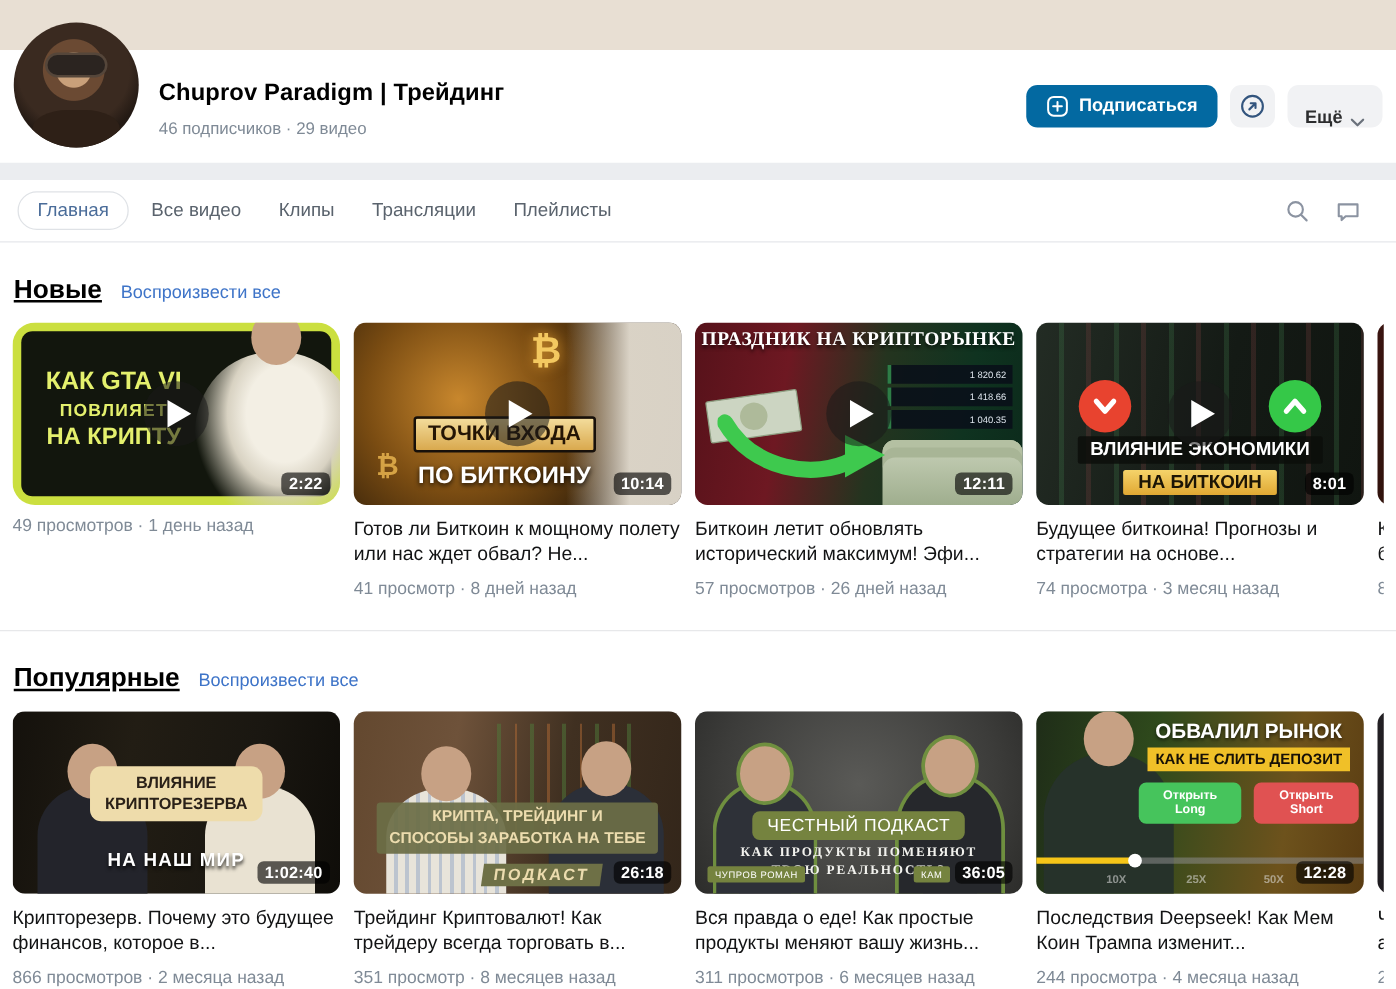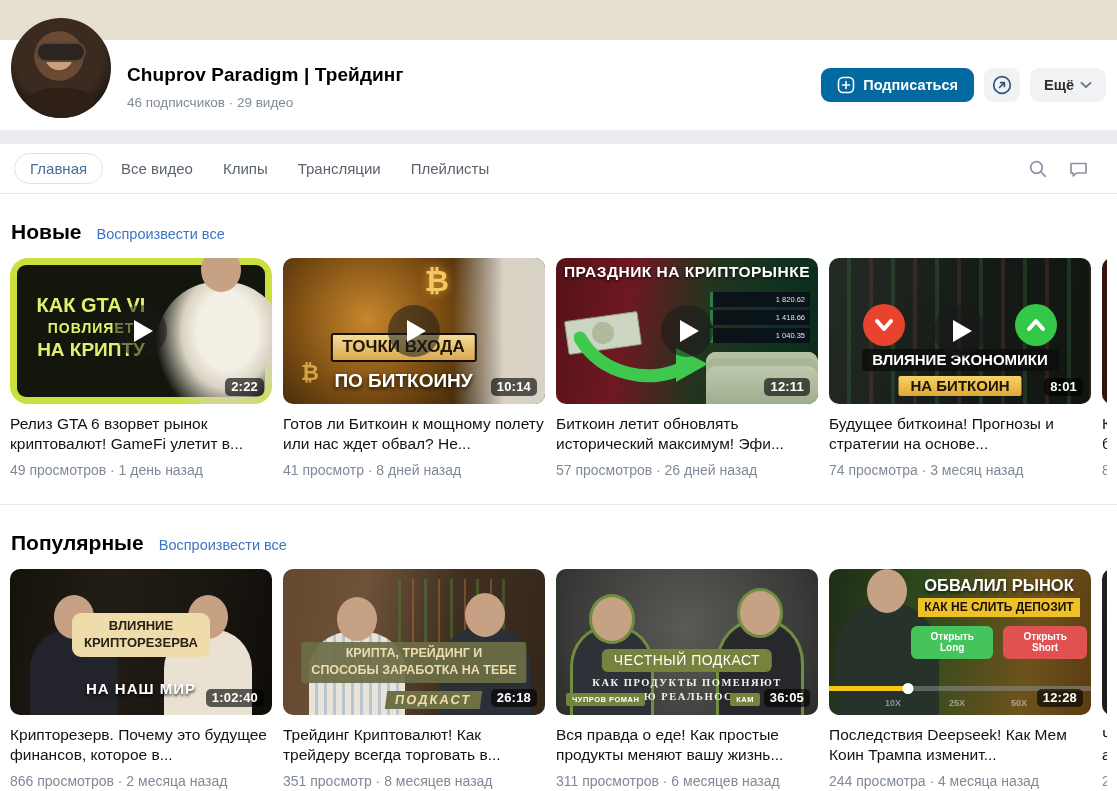--- a/index.html
+++ b/index.html
@@ -18,40 +18,40 @@
     width:70px; height:38px; border-radius:40% 40% 0 0; background:#2e2017; }
   .channel-row { padding:24px 11px 20px 127px; display:flex; align-items:flex-start; }
   .channel-info { flex:1 1 auto; }
   .channel-title { font-size:19px; font-weight:700; color:#000; letter-spacing:.1px; }
   .channel-sub { margin-top:9px; font-size:13.5px; color:#7f8a96; }
   .header-actions { display:flex; align-items:center; gap:10px; padding-top:4px; }
   .btn { display:inline-flex; align-items:center; gap:8px; height:34px; border:none; cursor:pointer;
     border-radius:9px; font-family:inherit; font-size:14.5px; font-weight:600; }
   .btn-subscribe { background:#0369a1; color:#fff; padding:0 16px; }
   .btn-icon-only { width:36px; justify-content:center; background:#f1f2f4; color:#33557e; padding:0; }
-  .btn-more { background:#f1f2f4; color:#2c2d2e; padding:0 14px; gap:6px; }
+  .btn-more { background:#f1f2f4; color:#2c2d2e; padding:0 14px; gap:6px;align-items:flex-end; }
   .btn svg { display:block; }
 
   
   .page-gap { height:14px; background:#ebedf0; }
 
   
   .tabs-row { display:flex; align-items:center; padding:9px 20px 9px 14px;
     border-bottom:1px solid #e6e8eb; }
   .tab { font-size:15px; color:#5a636d; margin-right:30px; cursor:pointer; white-space:nowrap; }
   .tab.active { color:#4a6c99; border:1px solid #dfe2e6; border-radius:22px; padding:6px 15px;
     margin-right:18px; background:#fff;text-align:right; }
   .tabs-icons { margin-left:auto; display:flex; align-items:center; gap:20px; color:#8b93a1; padding-right:8px; }
   .tabs-icons svg { display:block; cursor:pointer; }
 
   
   .section { padding:26px 10px 26px; }
   .section + .section { border-top:1px solid #e7e8ea; }
   .section-head { display:flex; align-items:baseline; gap:15px; padding-left:1px; }
-  .section-title { font-size:21px; font-weight:700; color:#000; }
+  .section-title { font-size:21px; font-weight:700; color:#000;text-decoration:underline; }
   .play-all { font-size:14.5px; color:#3e74c8; cursor:pointer; }
   .cards { display:flex; gap:11px; margin-top:14px; overflow:hidden; }
   .card { flex:0 0 262px; width:262px; }
   .thumb { position:relative; width:262px; height:146px; border-radius:10px; overflow:hidden; }
   .dur { position:absolute; right:8px; bottom:8px; background:rgba(0,0,0,.62); color:#fff;
     font-size:13px; font-weight:700; padding:1px 6px 2px; border-radius:5px; letter-spacing:.2px; z-index:6; }
   .play { position:absolute; left:50%; top:50%; transform:translate(-50%,-50%); width:52px; height:52px;
     border-radius:50%; background:rgba(25,25,25,.55); display:flex; align-items:center; justify-content:center; z-index:5; }
   .play::after { content:""; border-style:solid; border-width:11px 0 11px 19px;
     border-color:transparent transparent transparent #fff; margin-left:5px; }
@@ -78,21 +78,21 @@
     text-shadow:0 0 10px rgba(255,180,60,.7); }
   .t-zeus .btc2 { position:absolute; bottom:18px; left:18px; color:#e7b34e; font-size:22px; font-weight:700; opacity:.85; }
   .t-zeus .box { position:absolute; left:46%; transform:translateX(-50%); bottom:42px; white-space:nowrap;
     background:linear-gradient(#f3dc9b,#d9a94e); color:#241505; font-weight:800; font-size:17px;
     padding:2px 10px 3px; border:2px solid #17100a; border-radius:3px; }
   .t-zeus .l2 { position:absolute; left:46%; transform:translateX(-50%); bottom:12px; white-space:nowrap;
     color:#fff; font-weight:800; font-size:19px; text-shadow:0 2px 4px rgba(0,0,0,.85); }
   
   .t-party { background:linear-gradient(100deg,#56121a 0%,#6e1822 28%,#24341f 55%,#0f3320 80%,#0c2a1b 100%); }
   .t-party .head { position:absolute; top:5px; left:0; right:0; text-align:center; color:#fff;
-    font-weight:800; font-size:15.5px; letter-spacing:.5px; text-shadow:0 2px 3px rgba(0,0,0,.65); white-space:nowrap; }
+    font-weight:800; font-size:15.5px; letter-spacing:.5px; text-shadow:0 2px 3px rgba(0,0,0,.65); white-space:nowrap;font-family:Liberation Serif, serif; }
   .t-party .tick { position:absolute; right:8px; top:34px; width:100px; }
   .t-party .tick div { background:rgba(9,15,25,.88); color:#dfe6ee; font-size:7.5px; text-align:right;
     padding:3px 5px; margin-bottom:3px; border-left:3px solid #2e7d46; }
   .t-party .bill { position:absolute; left:10px; top:58px; width:74px; height:34px; transform:rotate(-8deg);
     background:#ccd5c2; border:1px solid #8fa083; border-radius:2px; }
   .t-party .bill::after { content:""; position:absolute; left:50%; top:50%; transform:translate(-50%,-50%);
     width:22px; height:22px; border-radius:50%; background:#aeba9a; }
   .t-party .pile { position:absolute; right:0; bottom:0; width:112px; height:52px;
     background:linear-gradient(#c9d2ba,#9fae8e); border-radius:10px 10px 0 0;
     box-shadow:inset 0 6px 0 #b4c0a2, inset 0 14px 0 #a8b596; }
@@ -145,21 +145,21 @@
   .t-food .fr { right:14px; width:88px; height:96px; background:#26282c; border:3px solid #6f8f3f; border-bottom:none; }
   .t-food .fl::before, .t-food .fr::before { border:3px solid #6f8f3f; }
   .t-food .box { position:absolute; left:50%; top:80px; transform:translateX(-50%); white-space:nowrap;
     background:#75833f; color:#fff; font-weight:400; font-size:14px; letter-spacing:.5px;
     padding:3px 12px 4px; border-radius:6px; z-index:2; }
   .t-food .ln { position:absolute; left:0; right:0; text-align:center; color:#f2f2ee;
     font-family:"Liberation Serif", serif; font-weight:700; font-size:10.5px; letter-spacing:1.5px; z-index:2; }
   .t-food .ln.a { top:108px; }
   .t-food .ln.b { top:122px; }
   .t-food .nt { position:absolute; bottom:9px; background:#75833f; color:#fff; font-size:7.5px;
-    letter-spacing:.5px; padding:2px 6px; border-radius:2px; z-index:2;font-weight:bold; }
+    letter-spacing:.5px; padding:2px 6px; border-radius:2px; z-index:2; }
   .t-food .nt.l { left:10px; }
   .t-food .nt.r { right:58px; }
   
   .t-deep { background:linear-gradient(100deg,#1f2d18,#2f4a1c 35%,#6d521c 75%,#5a3c12); }
   .t-deep .fl { left:6px; width:104px; height:112px; background:#26322a; }
   .t-deep .stack { position:absolute; right:4px; top:6px; width:176px; text-align:center; z-index:2; }
   .t-deep .l1 { color:#3fe14f; font-weight:800; font-size:25px; letter-spacing:1px; text-shadow:0 2px 3px rgba(0,0,0,.6); }
   .t-deep .l2 { color:#fff; font-weight:800; font-size:16.5px; margin-top:1px; text-shadow:0 2px 3px rgba(0,0,0,.6); white-space:nowrap; }
   .t-deep .l3 { display:inline-block; background:#f0c028; color:#161006; font-weight:800; font-size:12px;
     padding:2px 6px 3px; margin-top:3px; white-space:nowrap; }
@@ -250,21 +250,20 @@
         <div class="inner"></div>
         <div class="fig"></div>
         <div class="txt">
           <div class="a">КАК GTA VI</div>
           <div class="b">ПОВЛИЯЕТ</div>
           <div class="c">НА КРИПТУ</div>
         </div>
         <div class="play"></div>
         <div class="dur">2:22</div>
       </div>
-      <div class="v-title">Релиз GTA 6 взорвет рынок криптовалют! GameFi улетит в...</div>
       <div class="v-meta">49 просмотров · 1 день назад</div>
     </div>
 
     <div class="card">
       <div class="thumb t-zeus">
         <div class="man"></div>
         <div class="btc1">₿</div>
         <div class="btc2">₿</div>
         <div class="box">ТОЧКИ ВХОДА</div>
         <div class="l2">ПО БИТКОИНУ</div>

